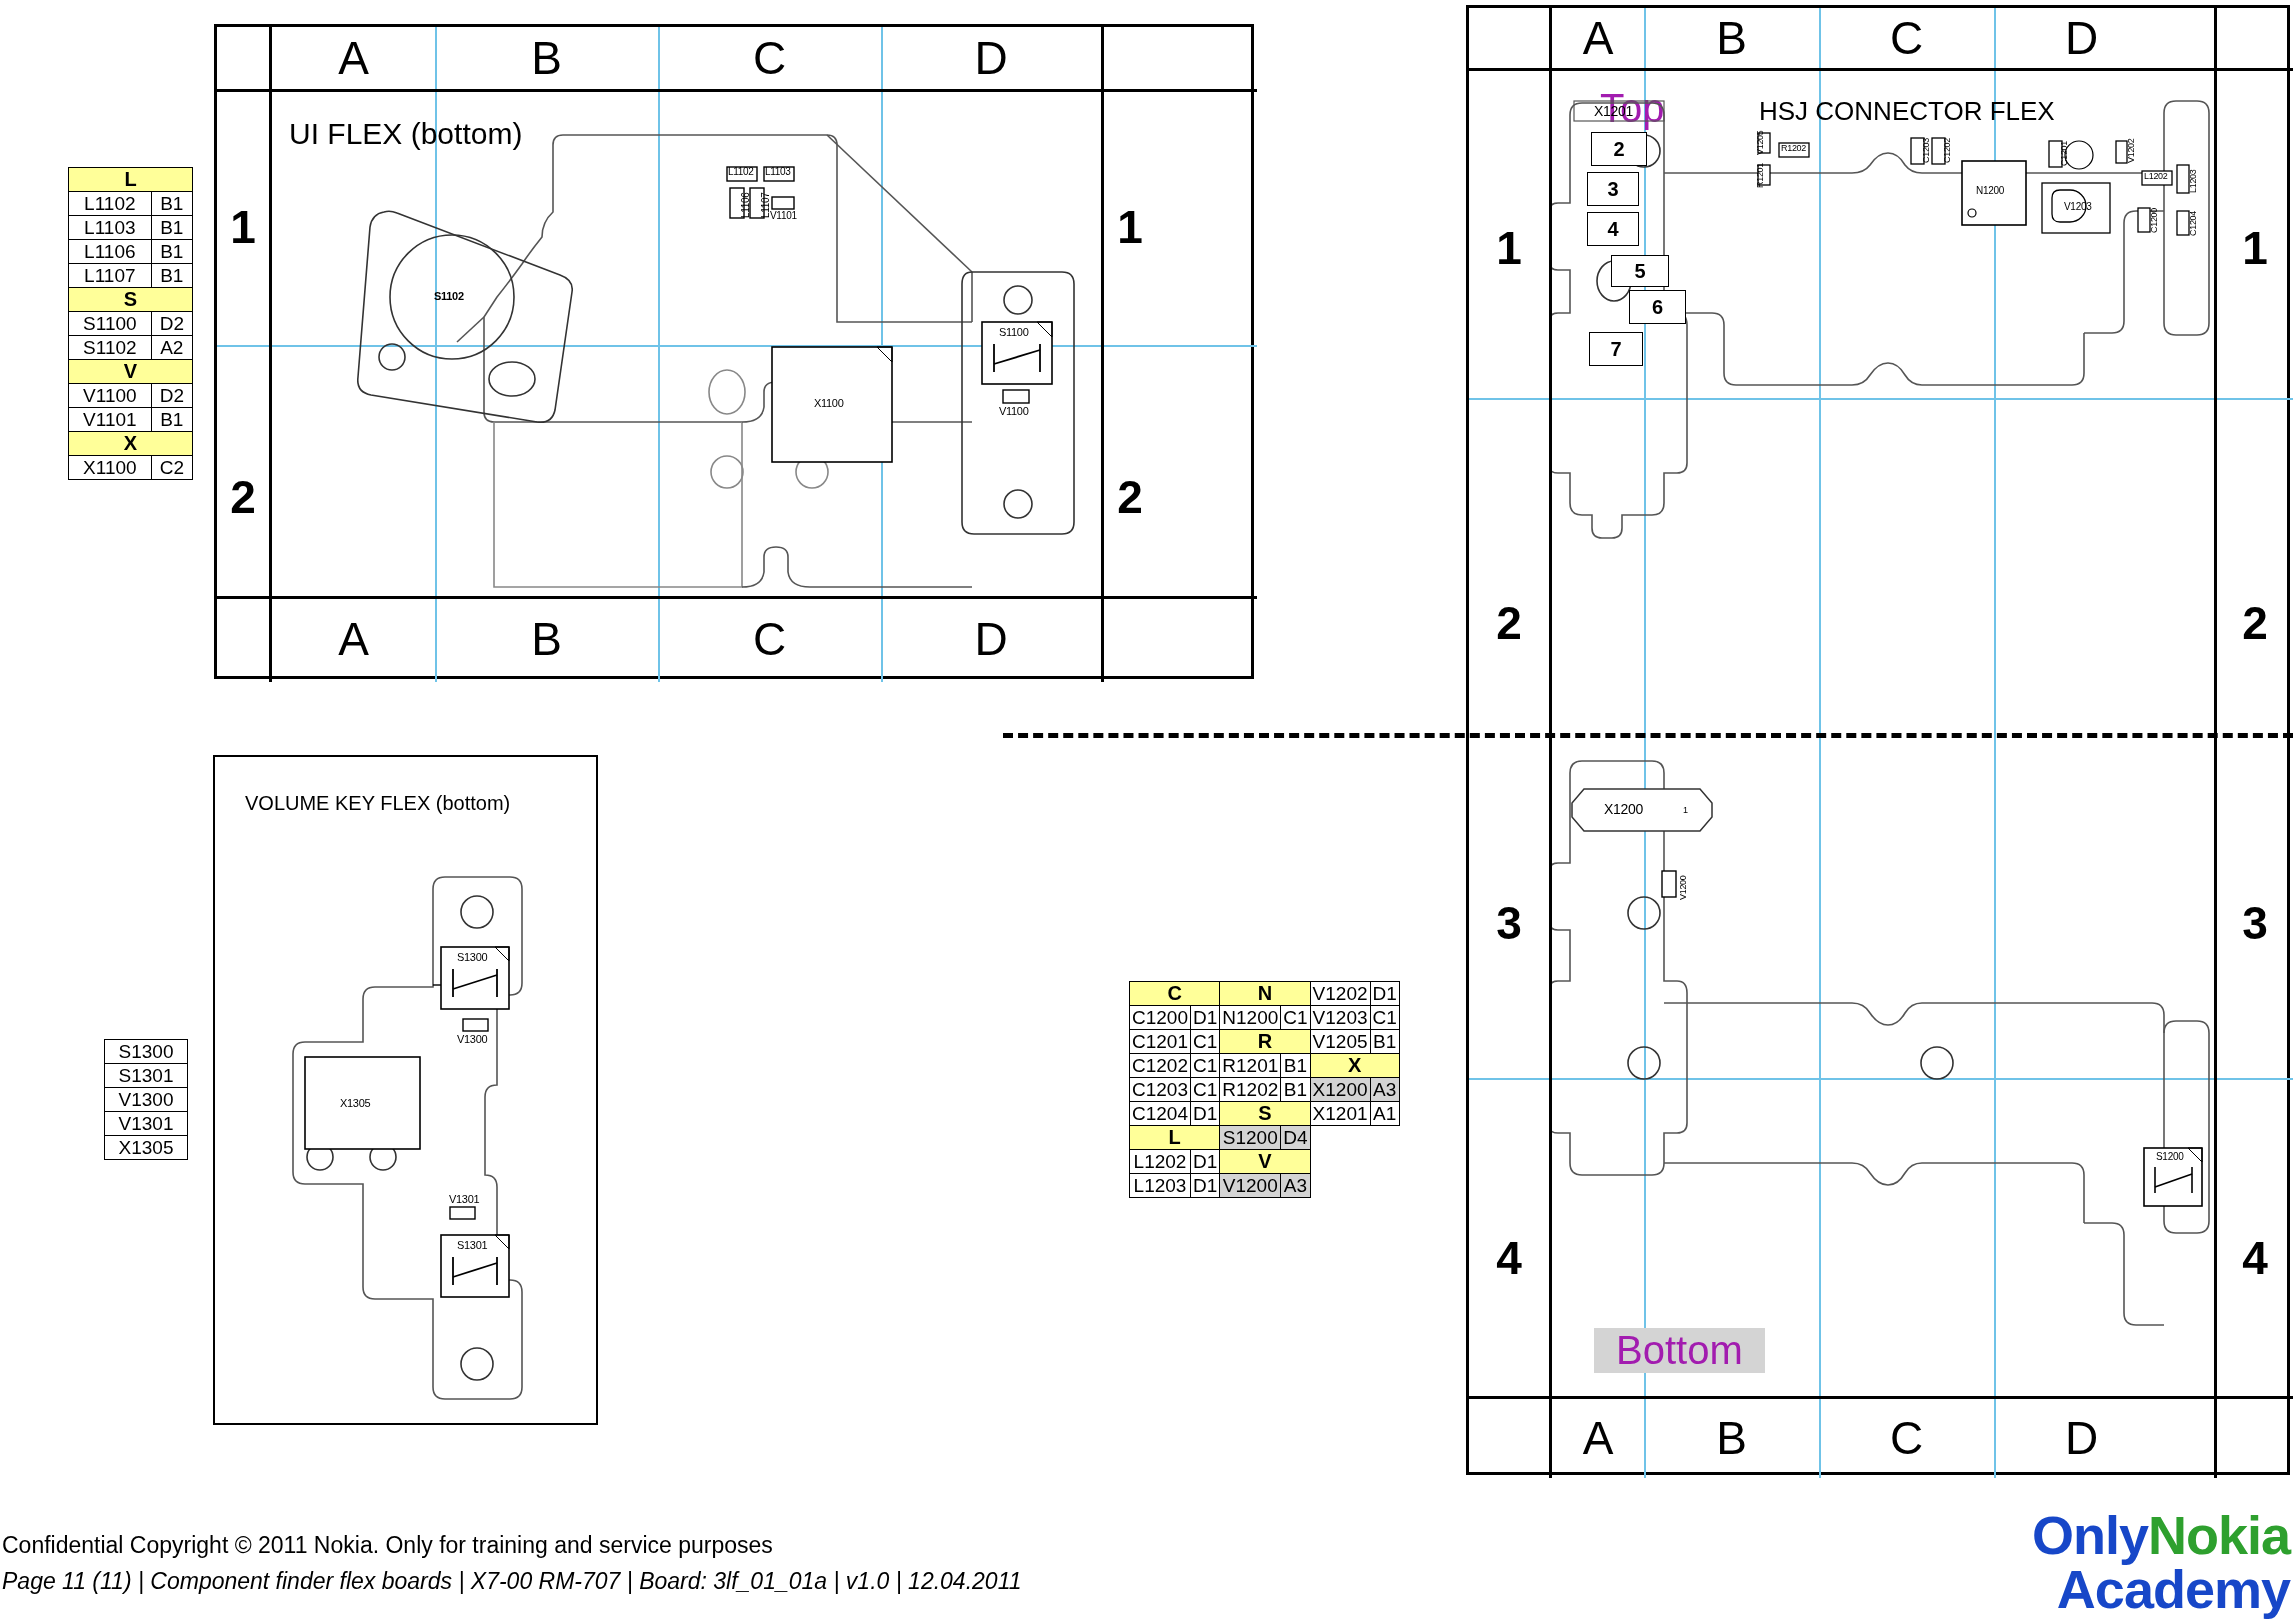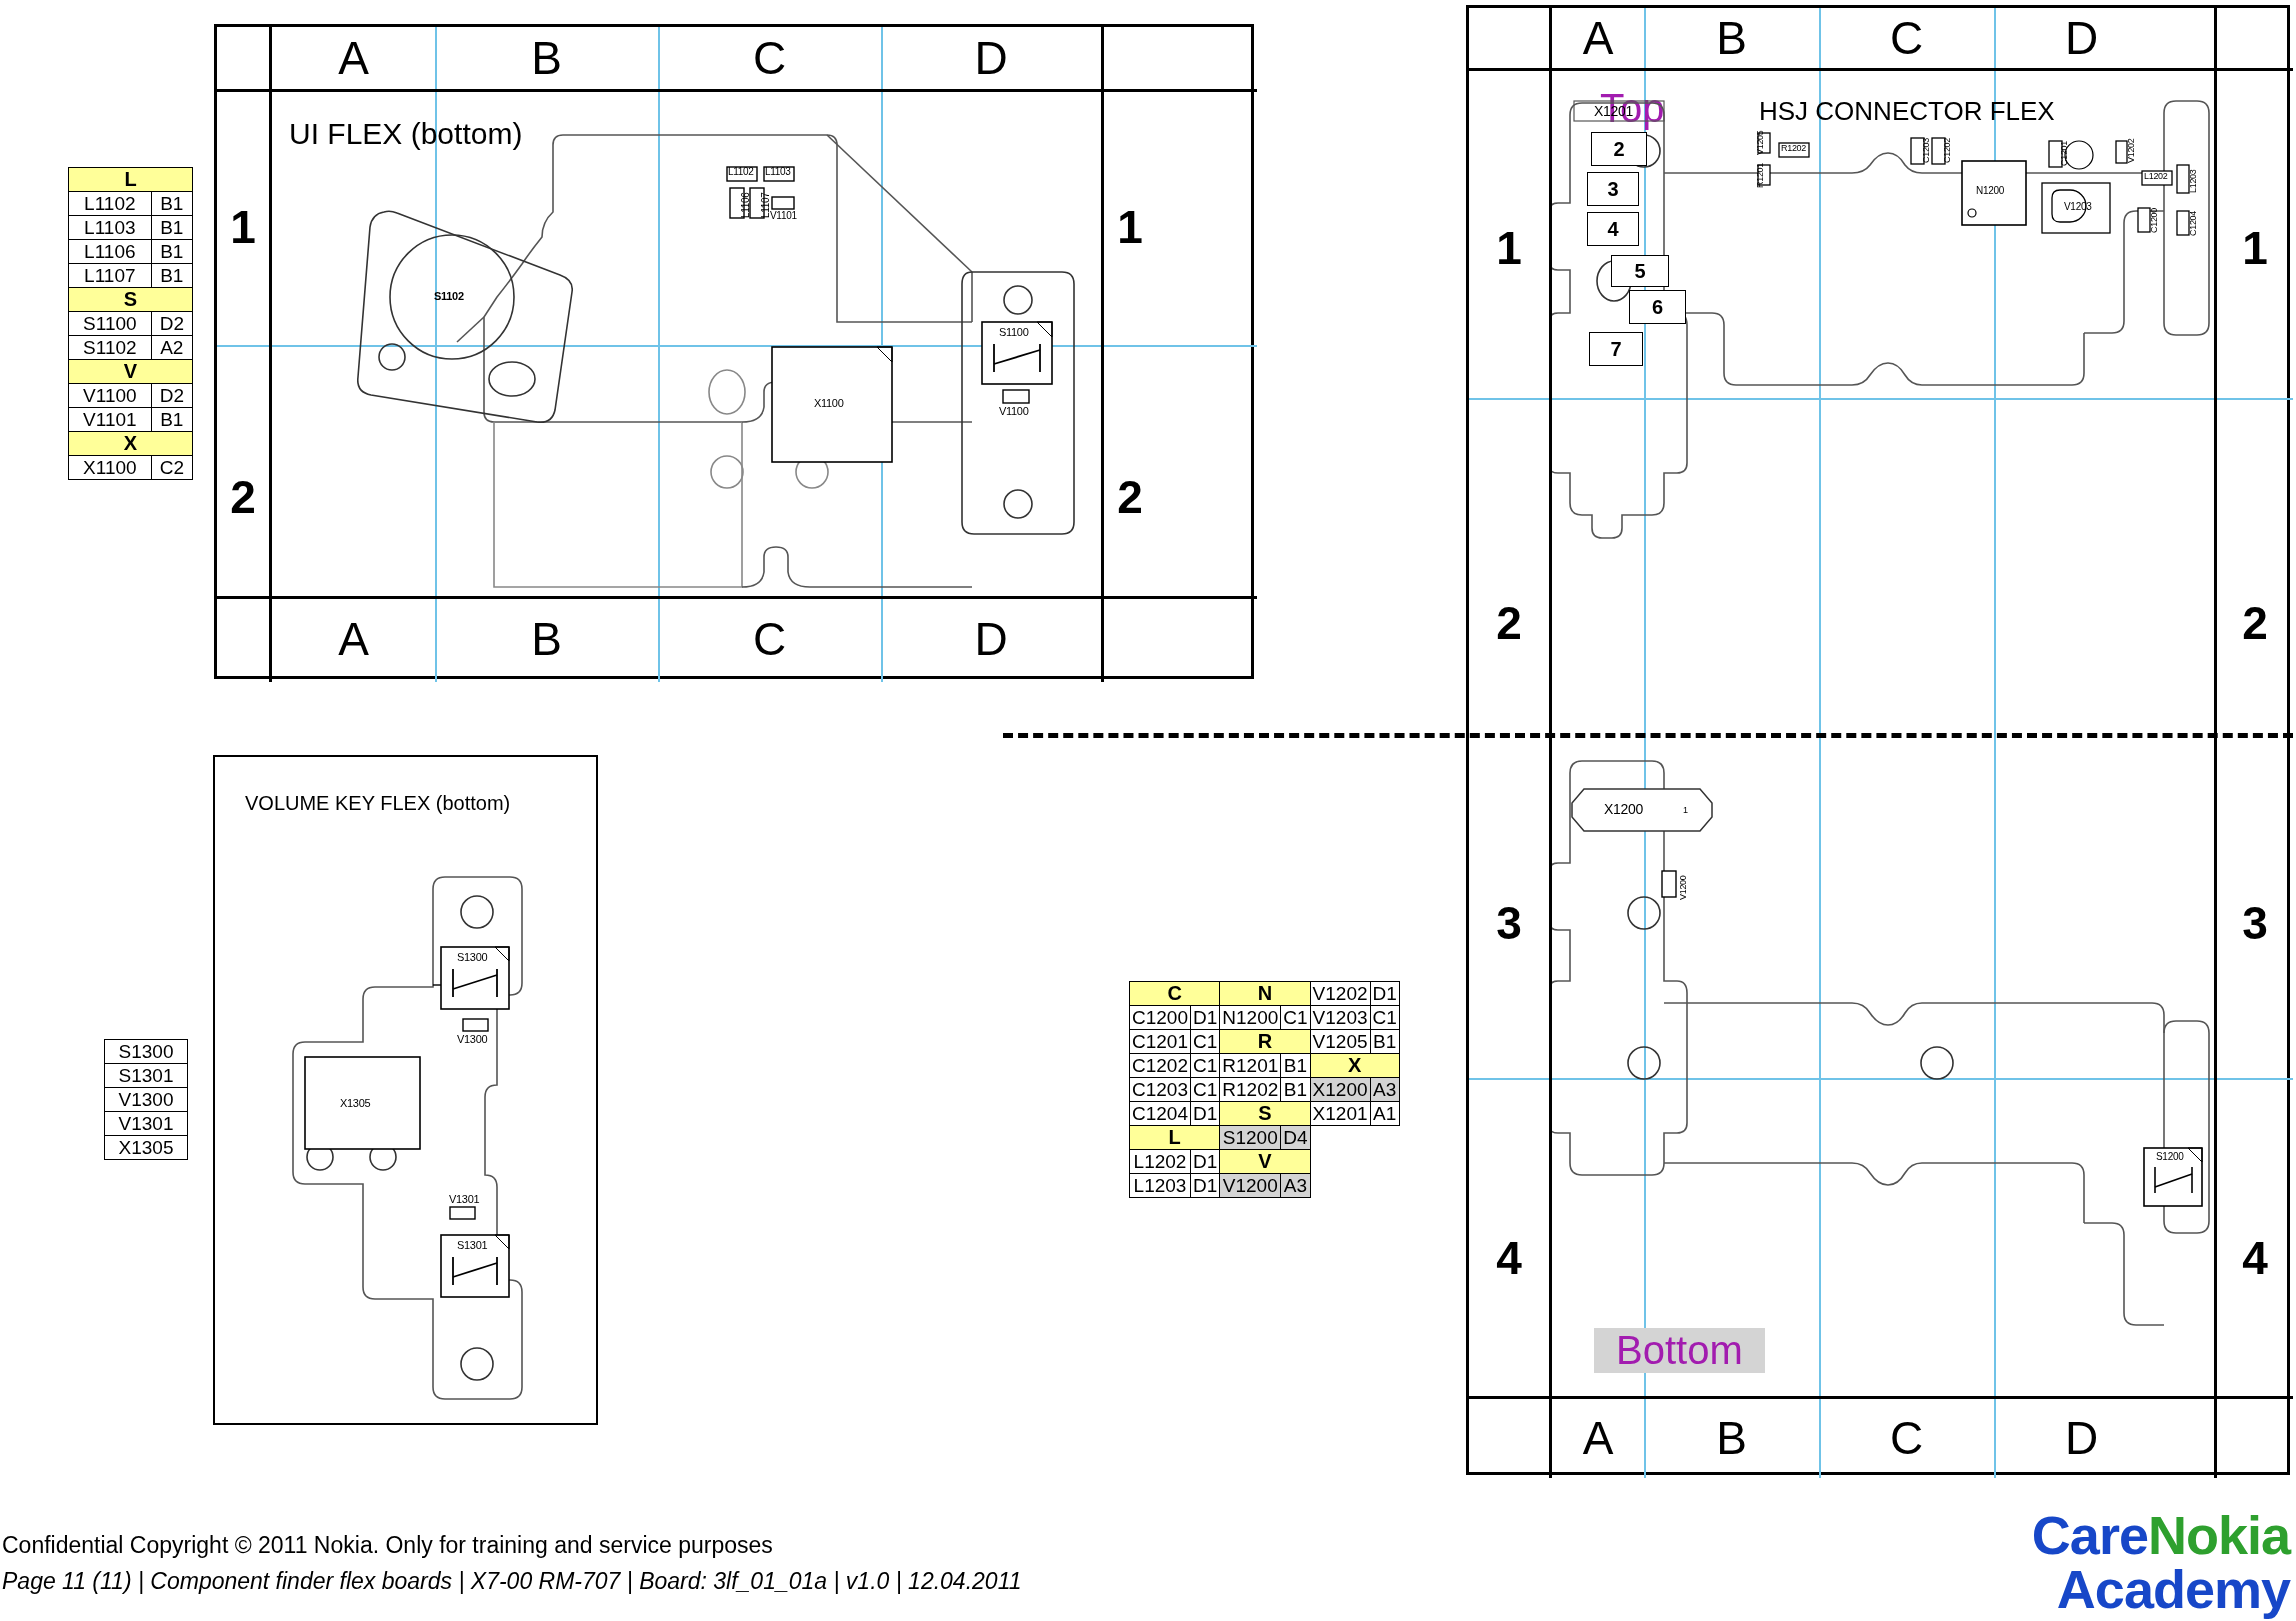--- a/index.html
+++ b/index.html
@@ -478,15 +478,15 @@
     <div class="lbl" style="left:131px;top:52px;font-size:9px;">1</div>
     <div class="lbl vert" style="left:126px;top:147px;font-size:9px;">V1200</div>
     <div class="lbl" style="left:604px;top:398px;font-size:10px;">S1200</div>
   </div>
 </div>
 
 <div class="footer" style="top:1532px;">Confidential Copyright © 2011 Nokia. Only for training and service purposes</div>
 <div class="footer" style="top:1568px;font-style:italic;">Page 11 (11)  |  Component finder flex boards  |  X7-00 RM-707  |  Board: 3lf_01_01a |  v1.0  |  12.04.2011</div>
 
 <div class="logo" style="top:1508px;">
-  <span class="blue">Care</span><span class="green">Nokia</span><br>
+  <span class="blue">Only</span><span class="green">Nokia</span><br>
   <span class="blue">Academy</span>
 </div>
 
 </body></html>

